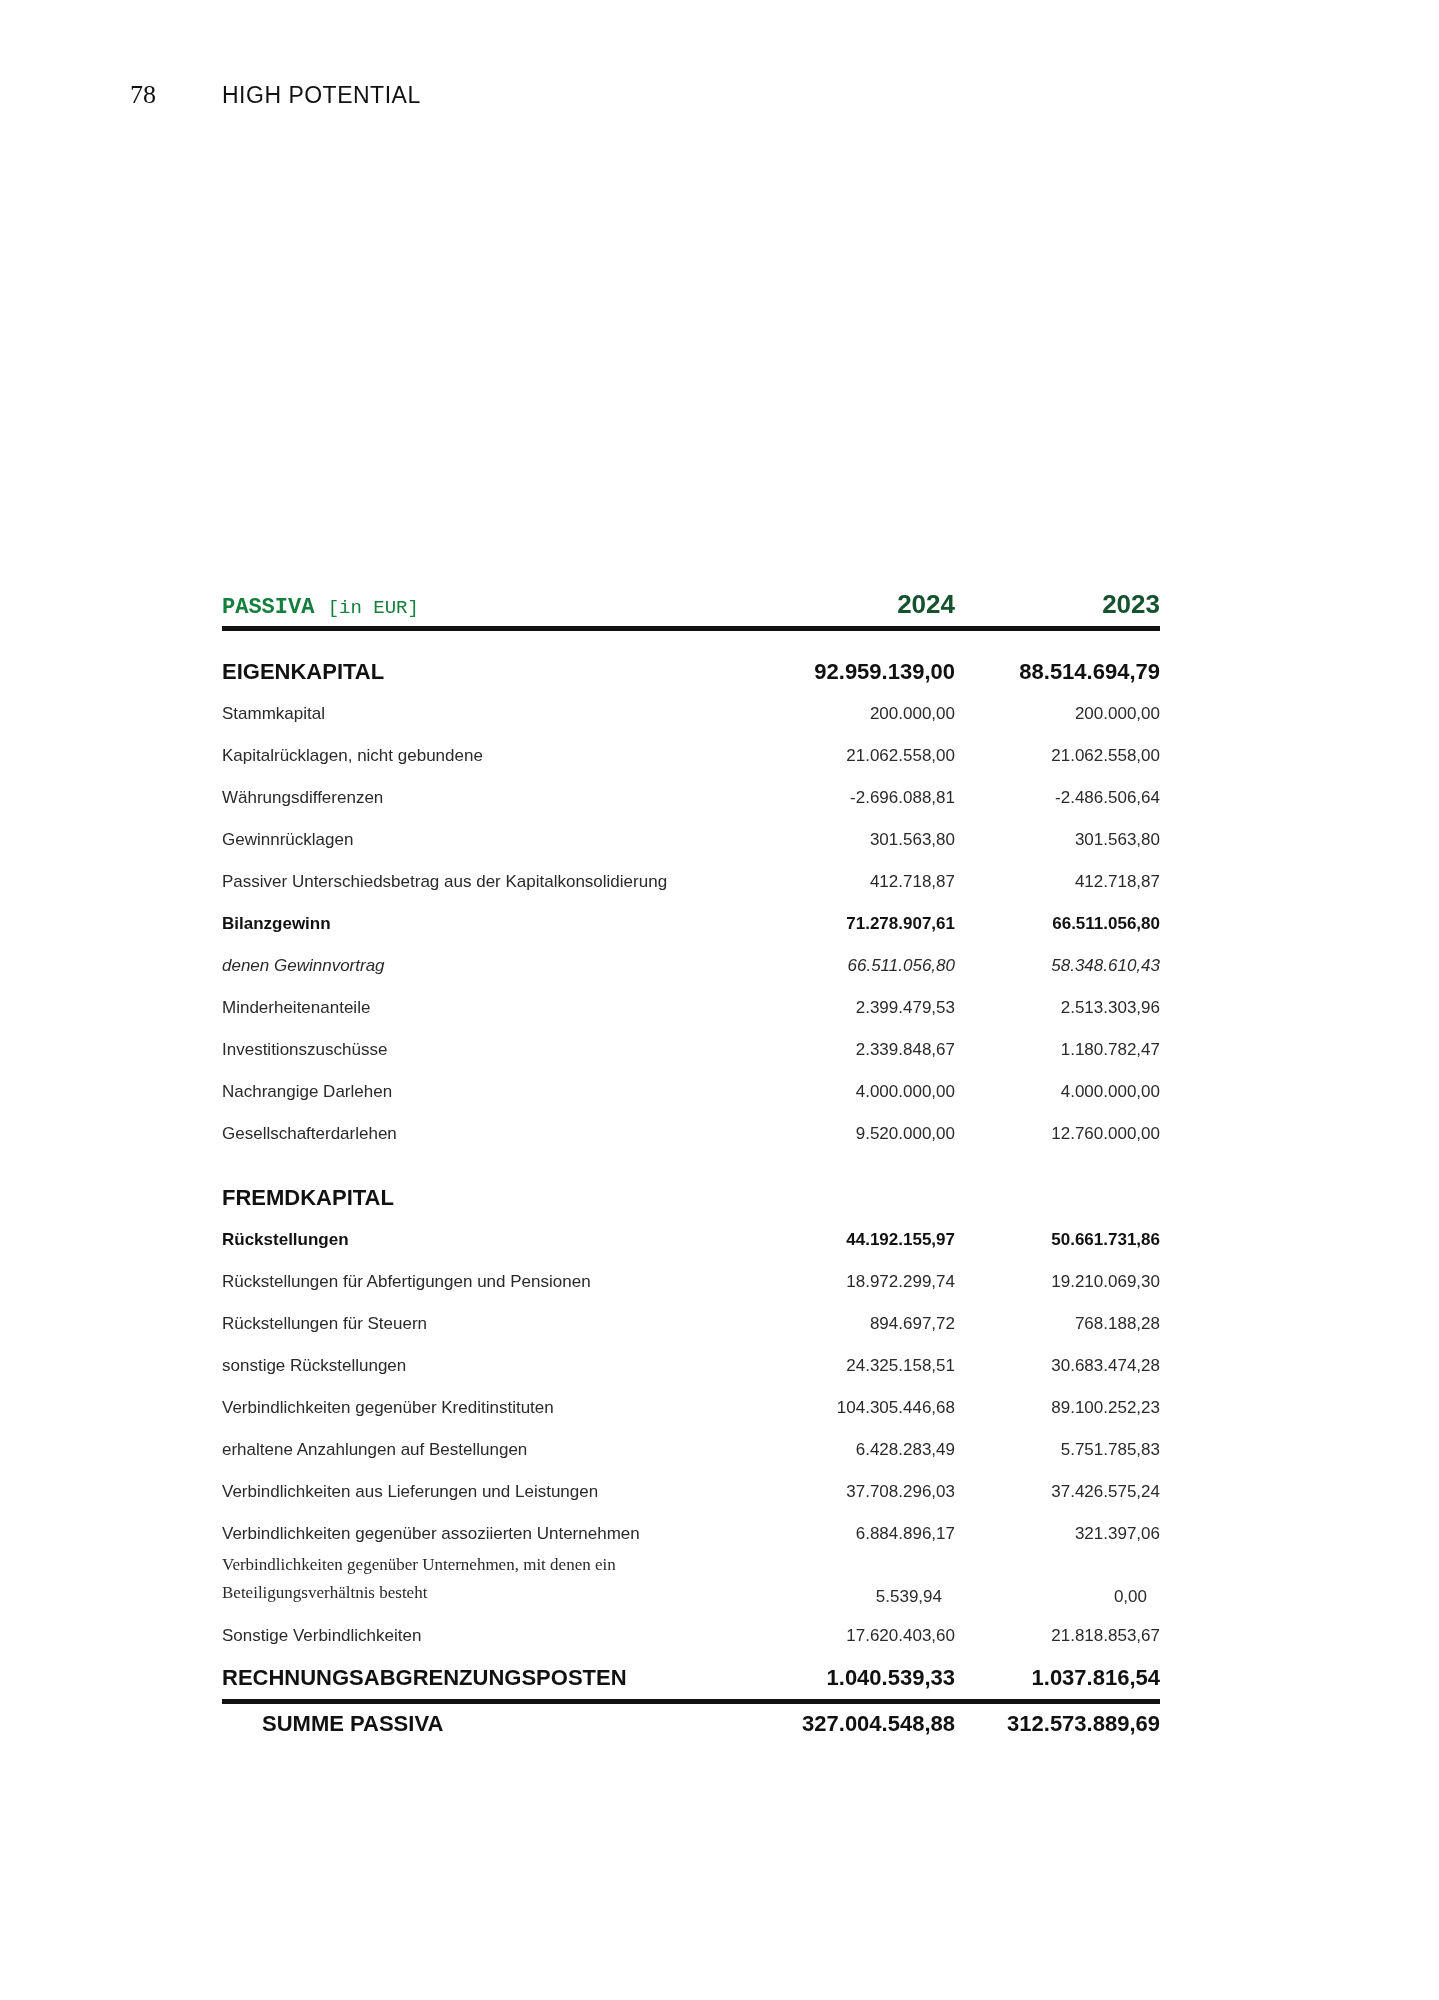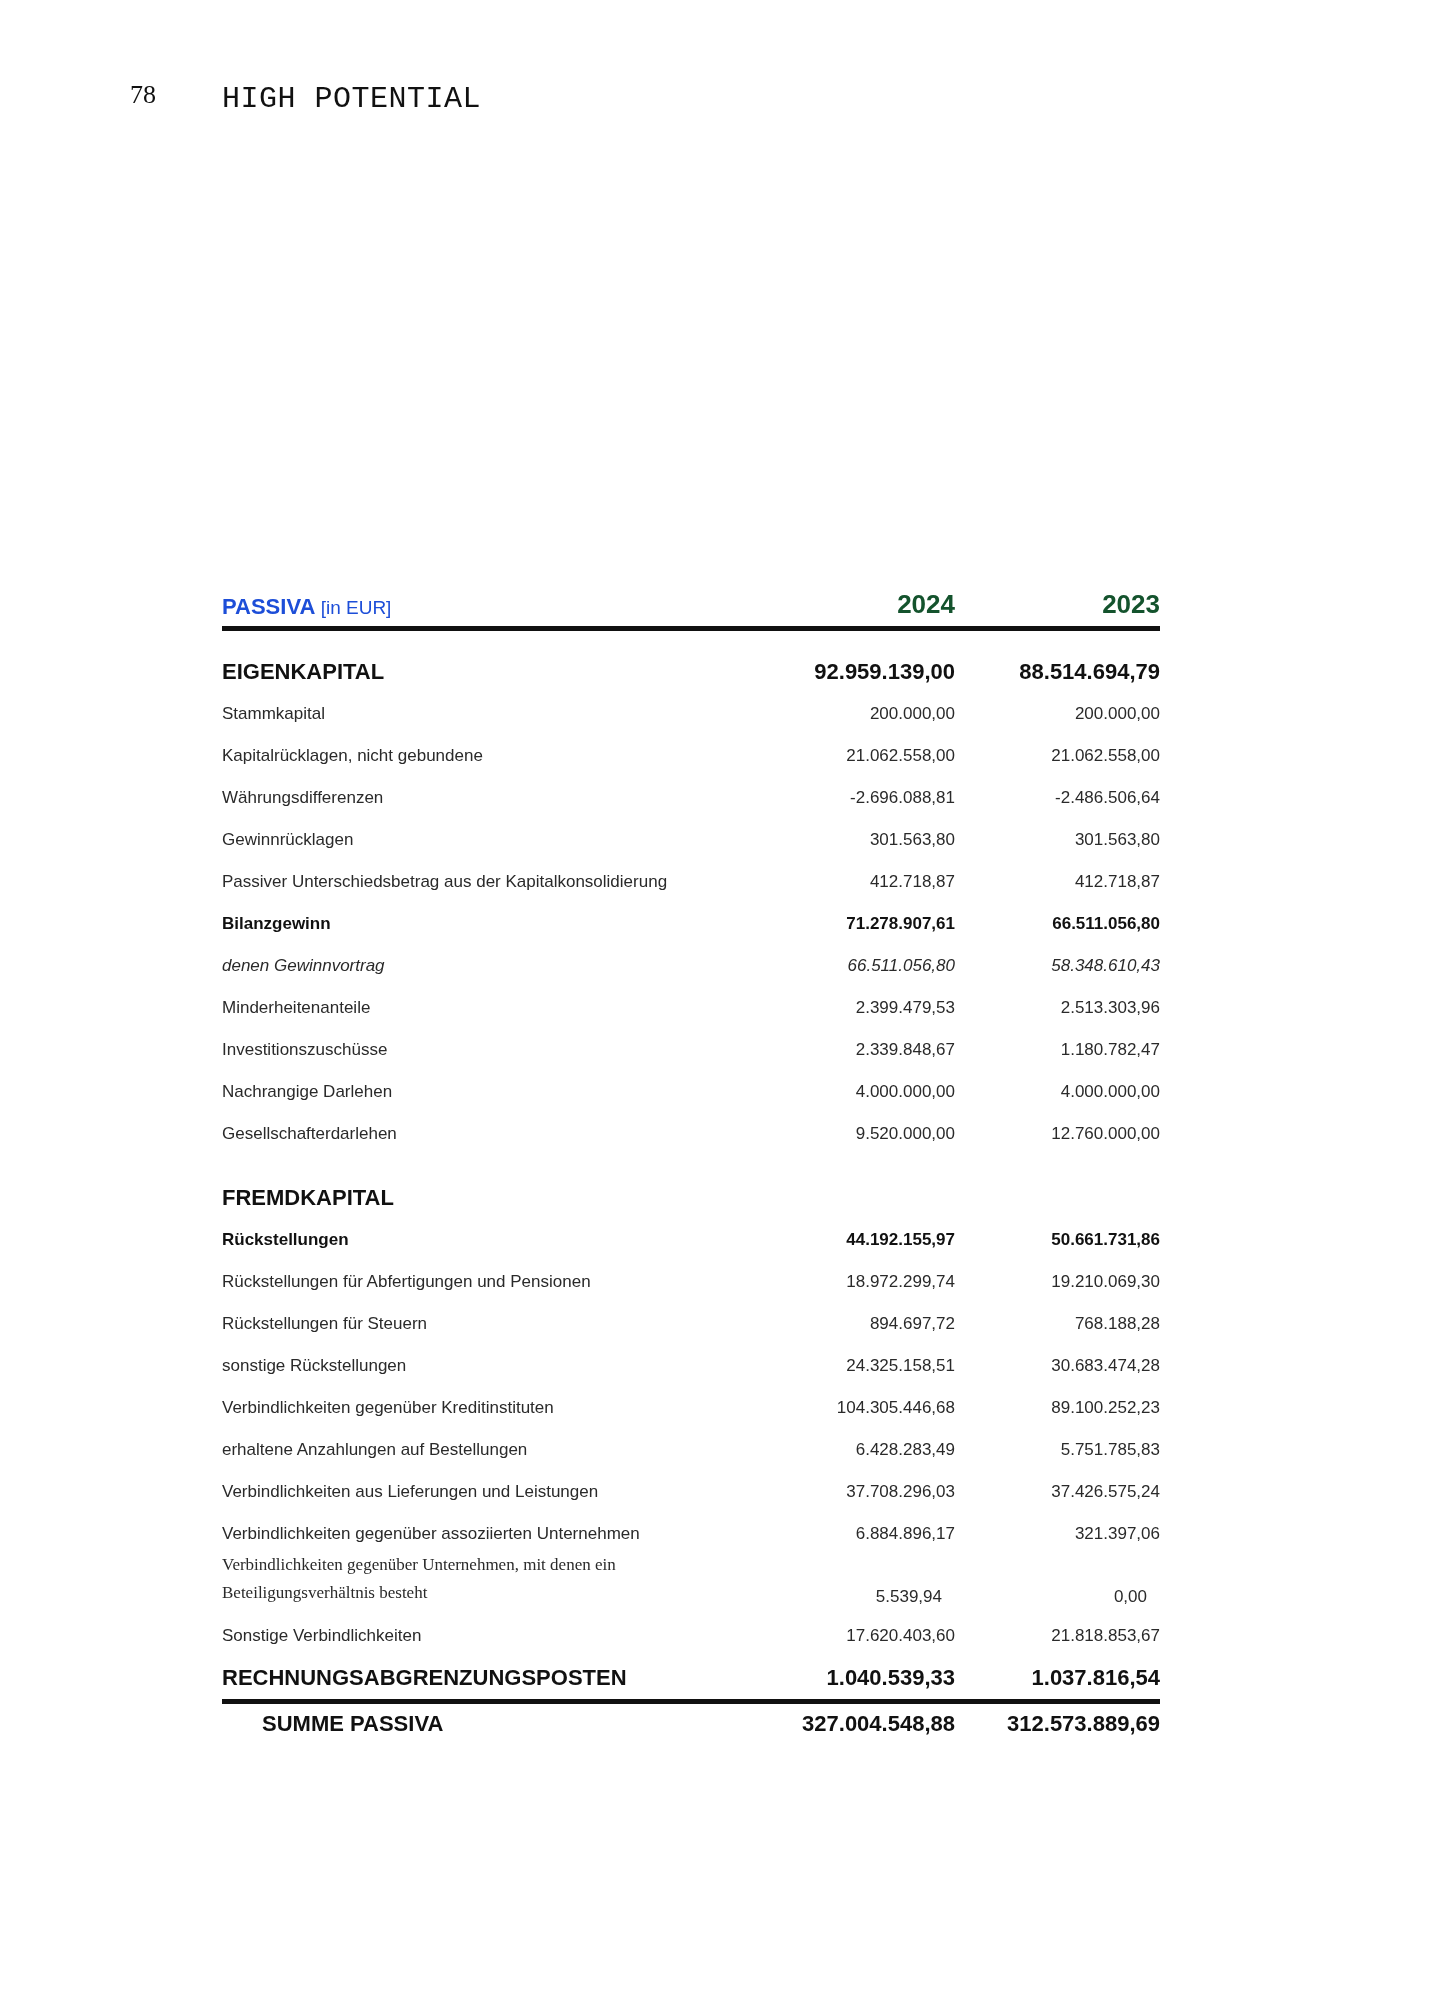--- a/index.html
+++ b/index.html
@@ -1,21 +1,21 @@
 <!DOCTYPE html>
 <html><head>
 <meta charset="utf-8">
 <style>
   html, body { margin: 0; padding: 0; background: #ffffff; }
   body { width: 1439px; height: 2000px; position: relative; overflow: hidden; color: #1a1a1a; font-family: "Liberation Sans", sans-serif; }
   .page-number { position: absolute; left: 130px; top: 80px; font-family: "Liberation Serif", serif; font-size: 26px; color: #111; }
-  .running-title { position: absolute; left: 222px; top: 82px; font-family: Liberation Mono, monospace; font-size: 30px; letter-spacing: 0.5px; color: #111; }
+  .running-title { position: absolute; left: 222px; top: 82px; font-family: Liberation Sans, sans-serif; font-size: 23px; letter-spacing: 0.5px; color: #111; }
   .table { position: absolute; left: 222px; top: 588px; width: 938px; }
   .title-row { display: flex; align-items: flex-end; height: 32px; }
-  .title-row .t-label { flex: 1; font-family: Liberation Sans, sans-serif; font-size: 22px; font-weight: bold; color: #1d4ed8; }
+  .title-row .t-label { flex: 1; font-family: Liberation Mono, monospace; font-size: 22px; font-weight: bold; color: #15803d; }
   .title-row .t-label .unit { font-weight: normal; font-size: 19px; }
   .title-row .t-col { width: 205px; text-align: right; font-family: Liberation Sans, sans-serif; font-weight: bold; font-size: 26px; color: #14532d; }
   .thick-rule { height: 5px; background: #111; margin-top: 6px; }
   .row { display: flex; align-items: center; height: 42px; font-size: 17px; color: #2a2a2a; }
   .row .label { flex: 1; }
   .row .v1 { width: 200px; text-align: right; }
   .row .v2 { width: 205px; text-align: right; }
   .row.bold { font-weight: bold; color: #111; }
   .row.italic { font-style: italic; }
   .row.section { font-weight: bold; color: #111; font-size: 22px; }

